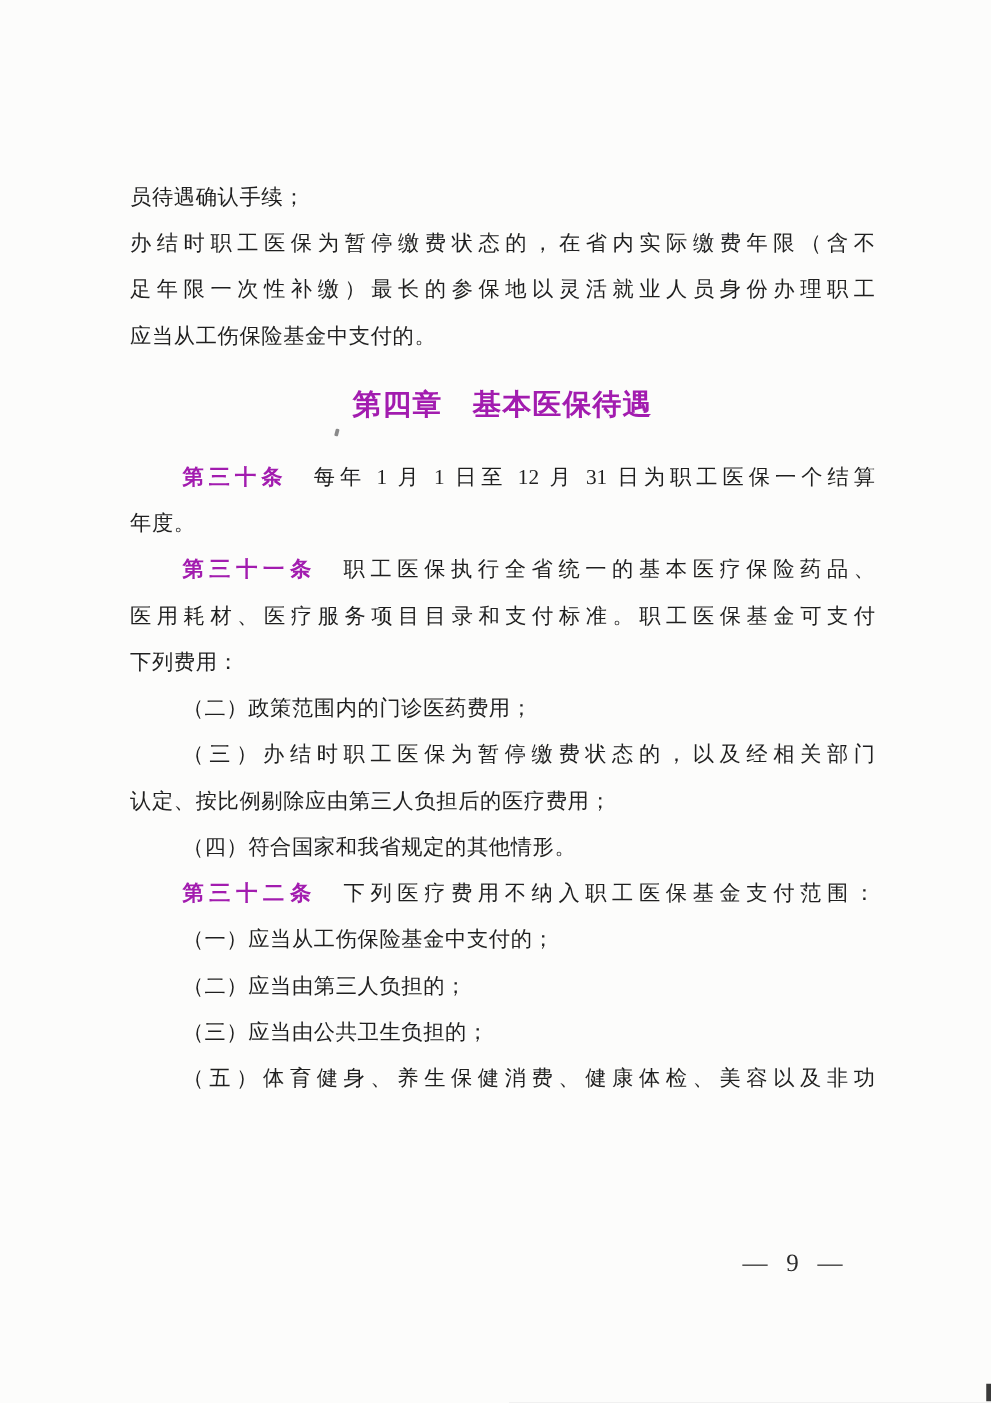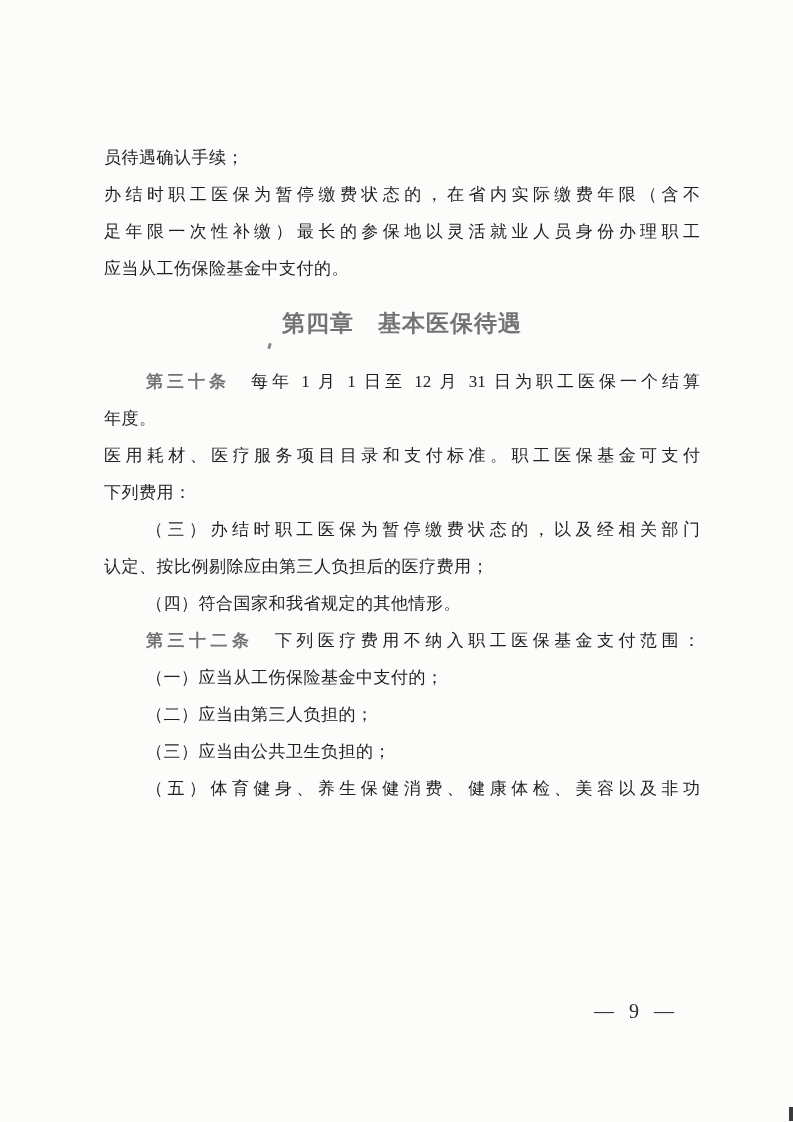--- a/index.html
+++ b/index.html
@@ -34,21 +34,21 @@
     letter-spacing: 0;
     text-align: justify;
     text-align-last: justify;
     white-space: normal;
   }
   .line.indent {
     padding-left: 42px;
   }
   .line b, .chapter {
     font-weight: bold;
-    color: #737373;
+    color: #a21caf;
   }
   .chapter {
     height: 50px;
     line-height: 50px;
     margin-top: 12px;
     margin-bottom: 14px;
     text-align: center;
     font-size: 23px;
     letter-spacing: 1px;
   }
@@ -90,23 +90,25 @@
     <div class="line">员待遇确认手续；</div>
     <div class="line full">办结时职工医保为暂停缴费状态的，在省内实际缴费年限（含不</div>
     <div class="line full">足年限一次性补缴）最长的参保地以灵活就业人员身份办理职工</div>
     <div class="line">应当从工伤保险基金中支付的。</div>
 
     <div class="chapter">第四章　基本医保待遇</div>
 
     <div class="line indent full"><b>第三十条</b><span>　每年 1 月 1 日至 12 月 31 日为职工医保一个结算</span></div>
     <div class="line">年度。</div>
 
+    <div class="line indent full"><b>第三十一条</b><span>　职工医保执行全省统一的基本医疗保险药品、</span></div>
     <div class="line full">医用耗材、医疗服务项目目录和支付标准。职工医保基金可支付</div>
     <div class="line">下列费用：</div>
 
+    <div class="line indent">（二）政策范围内的门诊医药费用；</div>
     <div class="line indent full">（三）办结时职工医保为暂停缴费状态的，以及经相关部门</div>
     <div class="line">认定、按比例剔除应由第三人负担后的医疗费用；</div>
     <div class="line indent">（四）符合国家和我省规定的其他情形。</div>
 
     <div class="line indent full"><b>第三十二条</b><span>　下列医疗费用不纳入职工医保基金支付范围：</span></div>
     <div class="line indent">（一）应当从工伤保险基金中支付的；</div>
     <div class="line indent">（二）应当由第三人负担的；</div>
     <div class="line indent">（三）应当由公共卫生负担的；</div>
     <div class="line indent full">（五）体育健身、养生保健消费、健康体检、美容以及非功</div>
 

